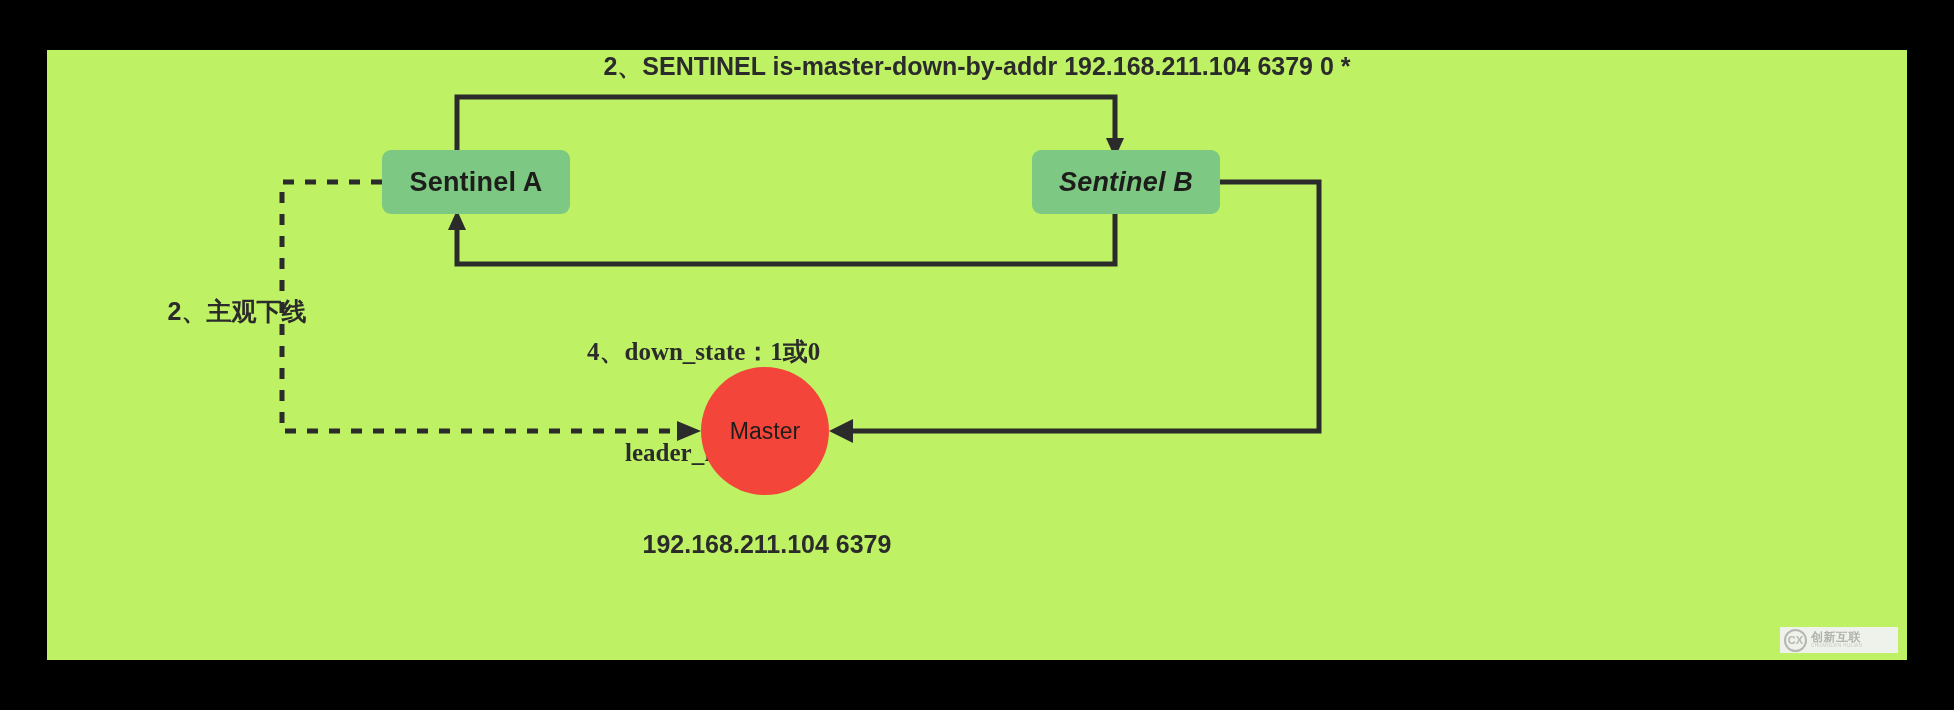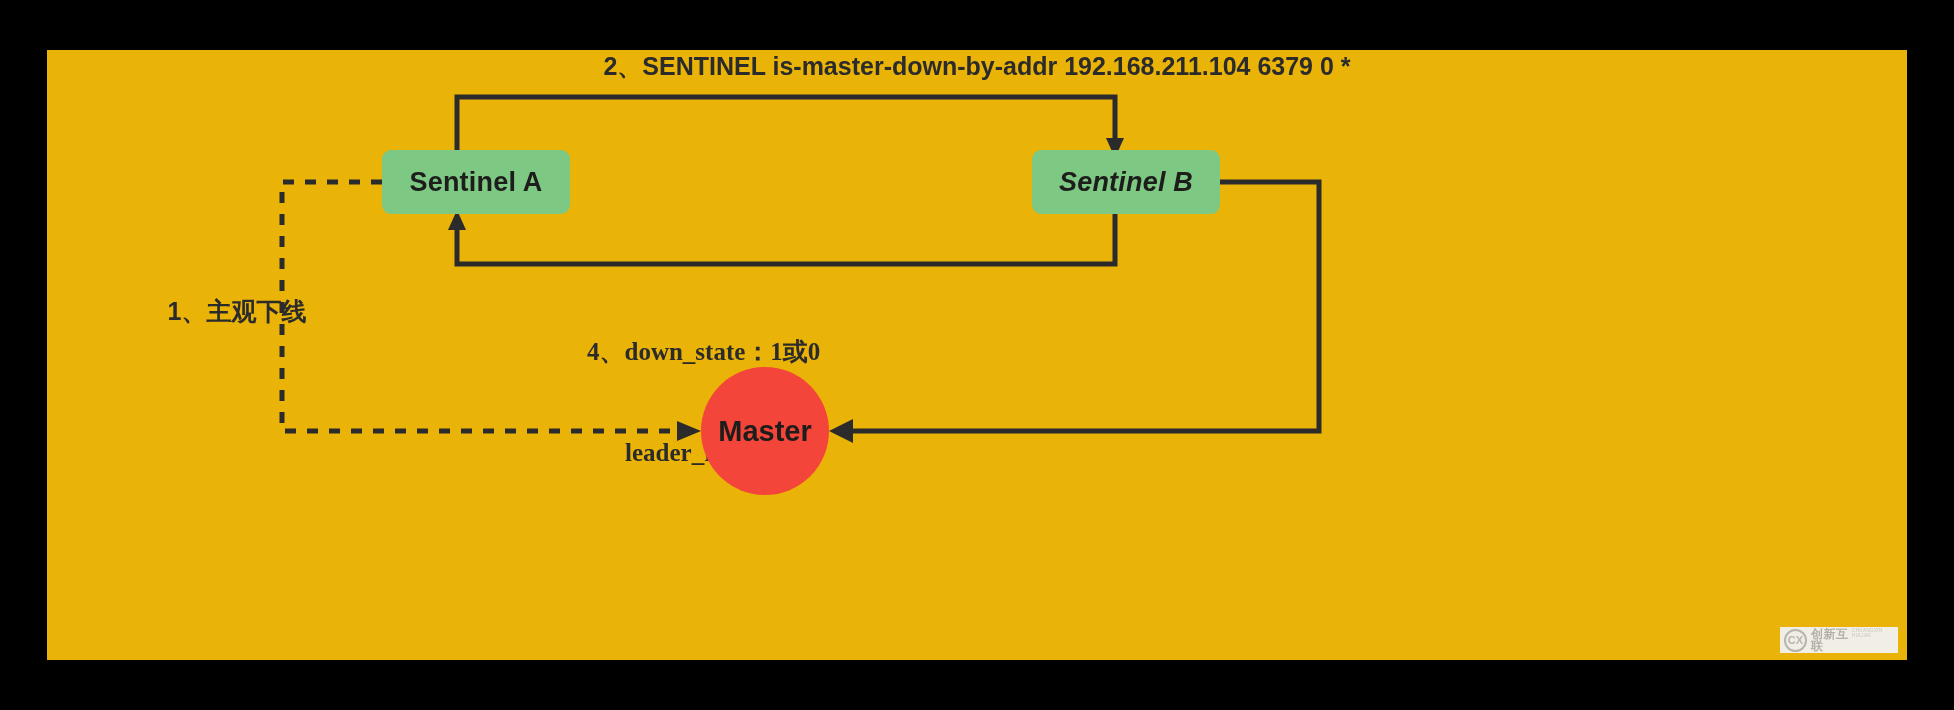--- a/index.html
+++ b/index.html
@@ -18,21 +18,21 @@
     width: 1954px;
     height: 710px;
     background: #000000;
   }
   #canvas {
     position: absolute;
     left: 47px;
     top: 50px;
     width: 1860px;
     height: 610px;
-    background: #eab308;
+    background: #bef264;
   }
   #svg-layer {
     position: absolute;
     left: 0;
     top: 0;
     width: 1860px;
     height: 610px;
     pointer-events: none;
   }
   .node-box {
@@ -64,22 +64,22 @@
     position: absolute;
     left: 654px;
     top: 317px;
     width: 128px;
     height: 128px;
     border-radius: 50%;
     background: #F4453A;
     display: flex;
     align-items: center;
     justify-content: center;
-    font-size: 29px;
-    font-weight: bold;
+    font-size: 23px;
+    font-weight: normal;
     color: #1d1d1b;
   }
   .diagram-label {
     position: absolute;
     font-size: 25px;
     font-weight: bold;
     color: #2b2b2b;
     white-space: pre;
     line-height: 1.34;
   }
@@ -142,21 +142,21 @@
     color: #b5b5b5;
     font-size: 11px;
     font-weight: bold;
     display: flex;
     align-items: center;
     justify-content: center;
     line-height: 1;
   }
   #watermark .wm-text {
     display: flex;
-    flex-direction: row;
+    flex-direction: column;
     justify-content: flex-start;
     line-height: 1;
   }
   #watermark .wm-cn {
     font-size: 12px;
     font-weight: bold;
     color: #b0b0b0;
     letter-spacing: 0.5px;
   }
   #watermark .wm-en {
@@ -199,30 +199,31 @@
         <path d="M 806 369 L 806 393 L 782 381 Z" fill="#2b2b2b"></path>
       </g>
     </svg>
 
     <div id="label-step2" class="diagram-label">2、SENTINEL is-master-down-by-addr 192.168.211.104 6379 0 *</div>
 
     <div id="sentinel-a" class="node-box">Sentinel A</div>
 
     <div id="sentinel-b" class="node-box">Sentinel B</div>
 
-    <div id="label-step1" class="diagram-label">1、主观下线</div>
+    <div id="label-step1" class="diagram-label">2、主观下线</div>
 
 
     <div id="label-step4" class="diagram-label">
       <span class="l4-line">4、down_state：1或0</span>
       <span class="l4-line indent">leader_runid：*</span>
     </div>
 
     <div id="master-node">Master</div>
 
+    <div id="label-master-addr" class="diagram-label">192.168.211.104 6379</div>
 
     <div id="watermark">
       <span class="wm-mark">CX</span>
       <span class="wm-text">
         <span class="wm-cn">创新互联</span>
         <span class="wm-en">CHUANGXIN HULIAN</span>
       </span>
     </div>
 
   </div>

